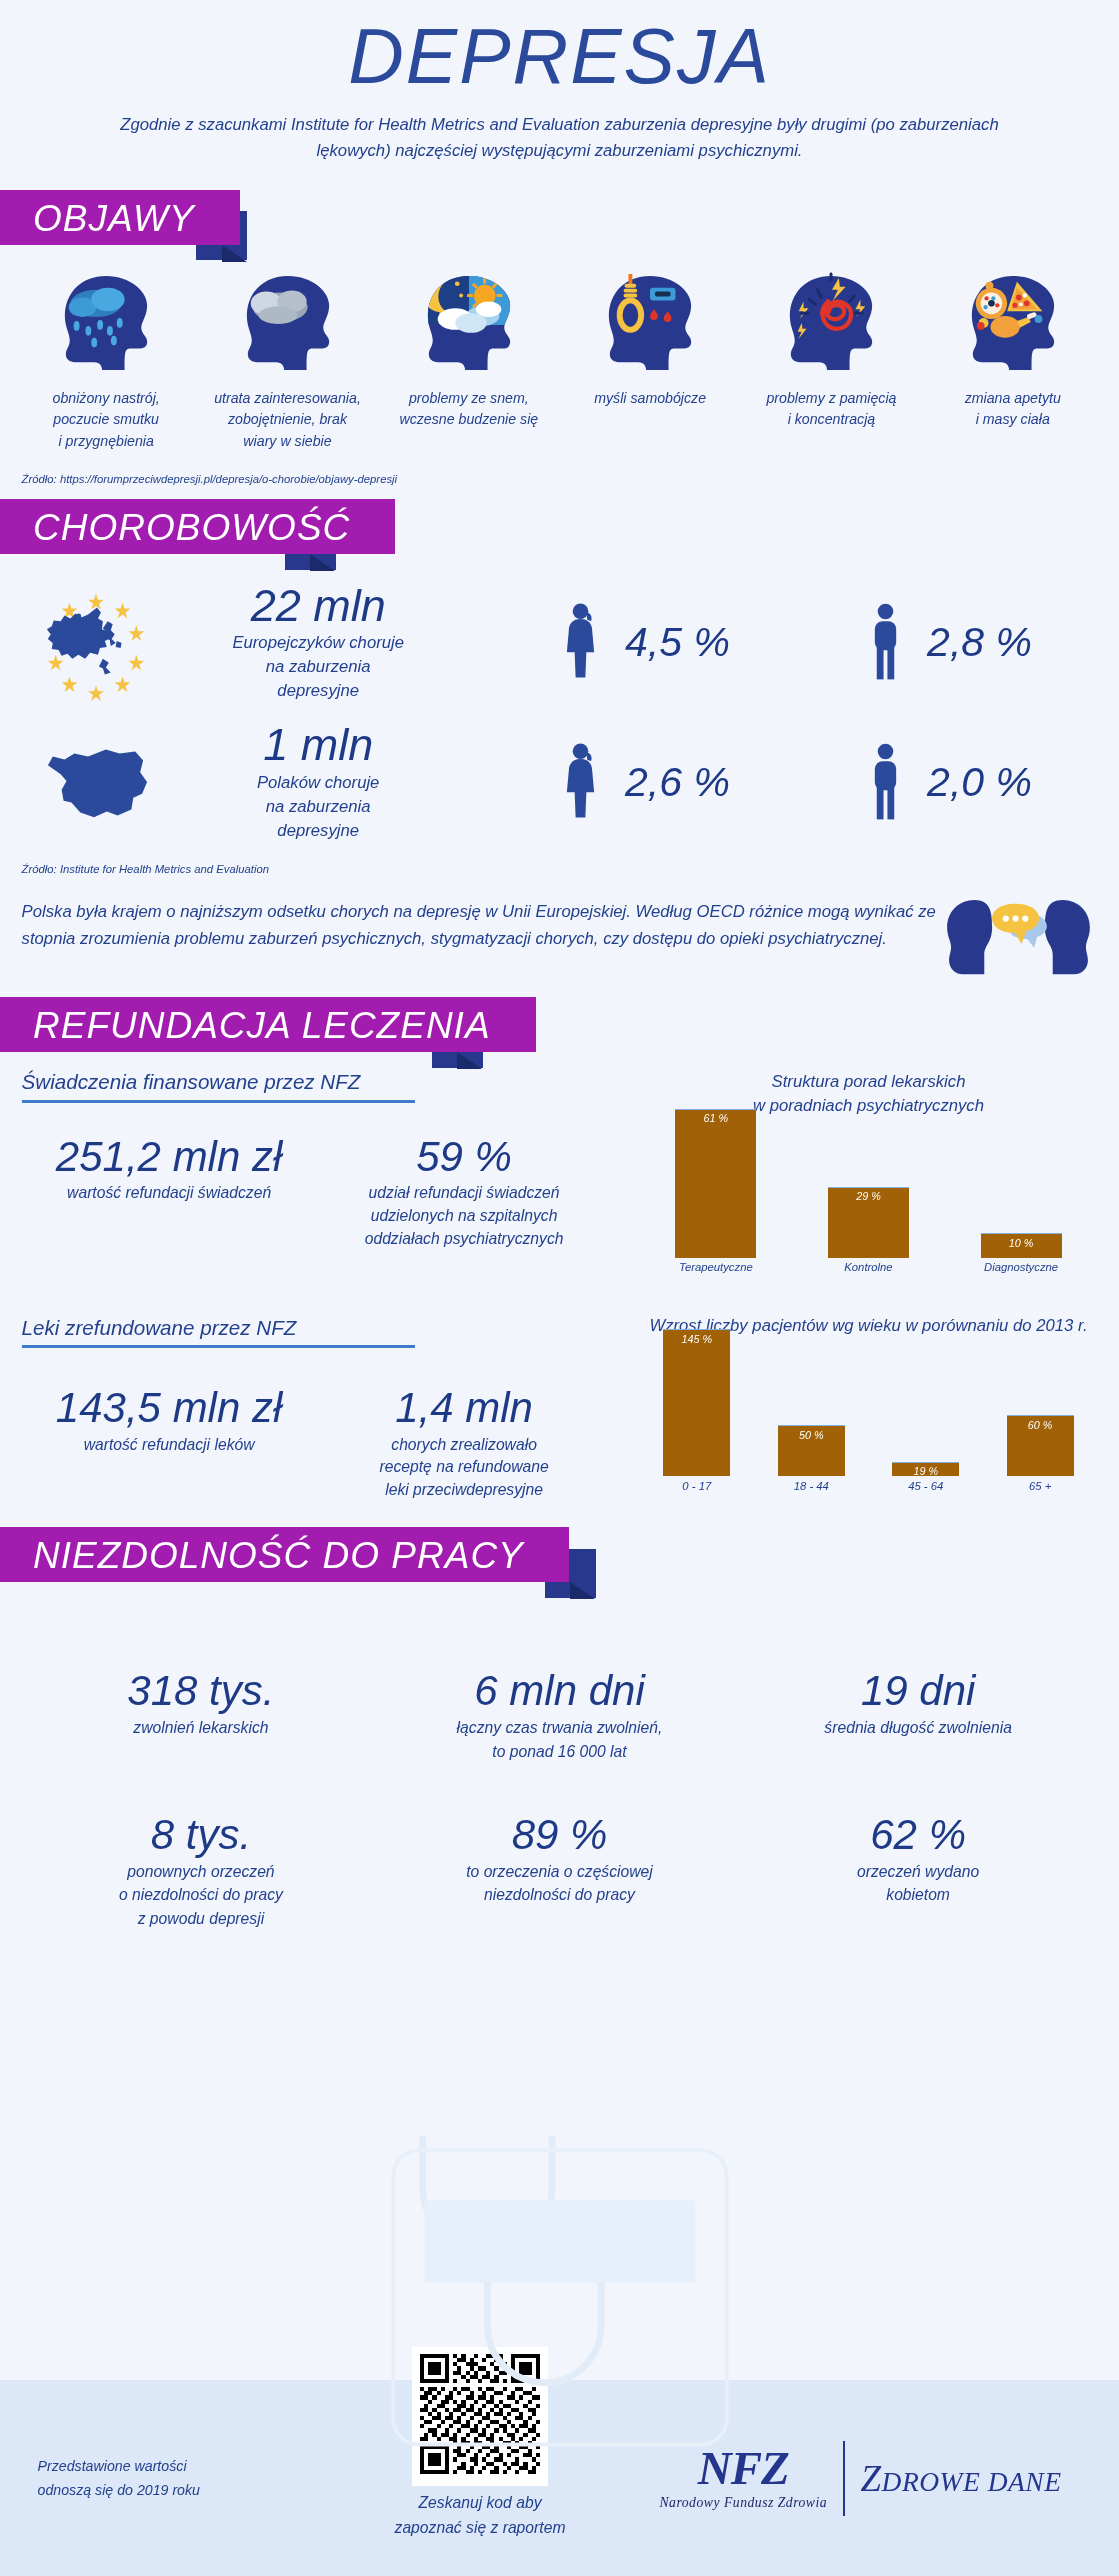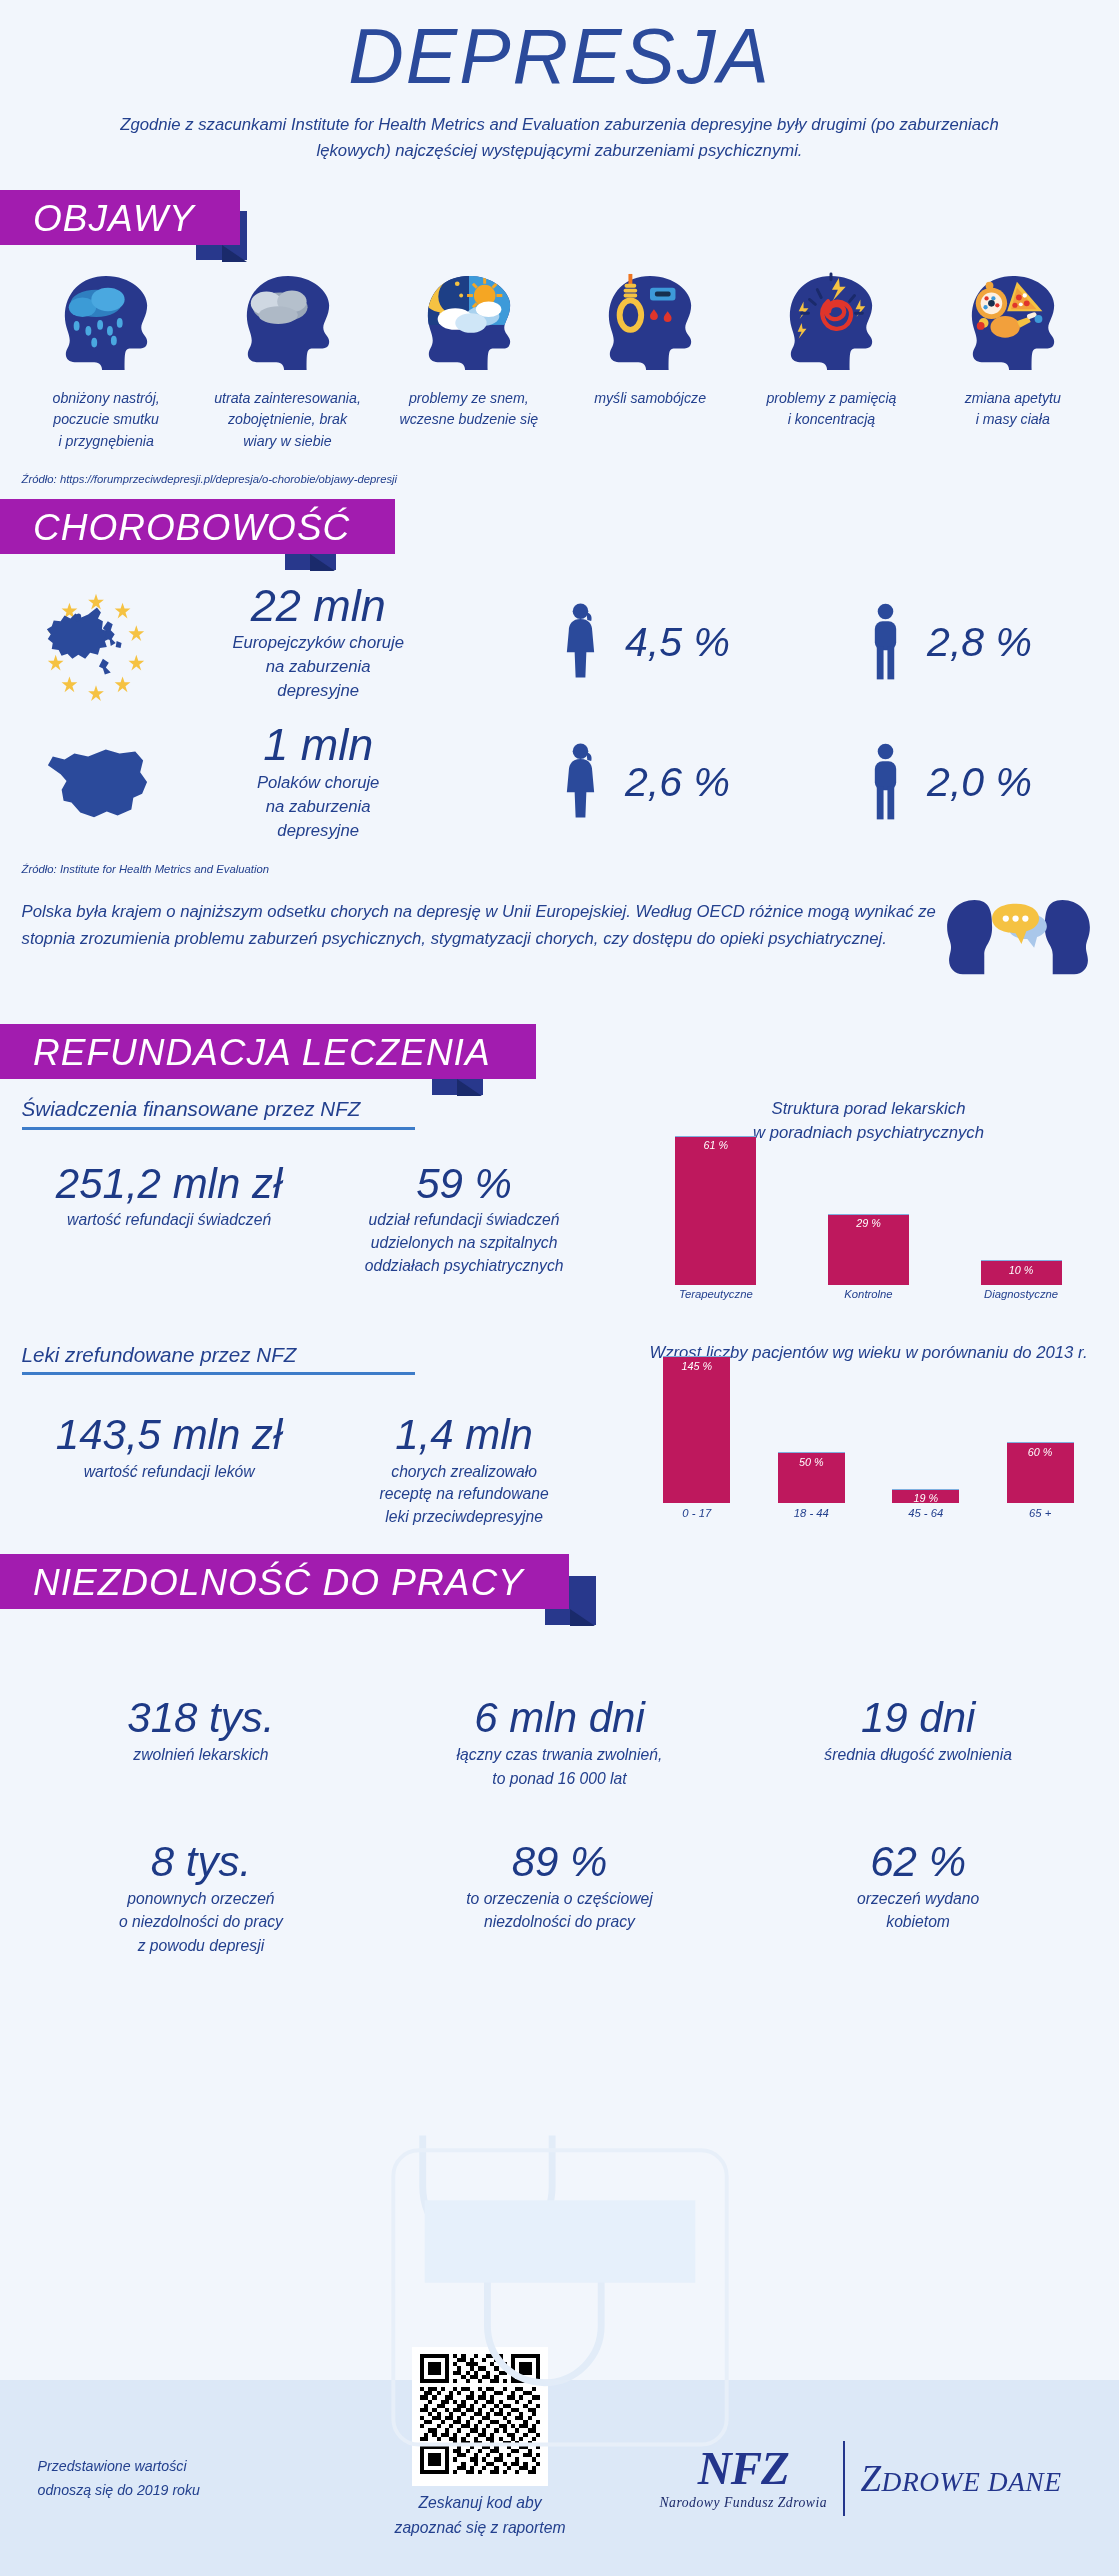--- a/index.html
+++ b/index.html
@@ -143,21 +143,21 @@
   }
   .chart {
     display: flex;
     align-items: flex-end;
     justify-content: space-around;
     height: 147px;
     margin-top: 5.9px;
   }
   .bar-col { text-align: center; }
   .bar {
-    background: #be185d;
+    background: #a16207;
     position: relative;
     margin: 0 auto;
     border-top: 1px solid #7fb0e0;
   }
   .bar .vlab {
     position: absolute;
     top: 2.9px; left: 0; right: 0;
     color: #ffffff;
     font-size: 10.8px;
   }
@@ -492,21 +492,21 @@
         <path d="M72 36c-14 0-24-6-24-15S58 6 72 6s24 6 24 15c0 6-5 11-13 13l-5 13z" fill="#f5c242"></path>
         <g fill="#ffffff">
             <circle cx="62" cy="21" r="3.2"></circle>
             <circle cx="72" cy="21" r="3.2"></circle>
             <circle cx="82" cy="21" r="3.2"></circle>
           </g>
       </svg>
     </div>
   </div>
 
-  <div class="banner-wrap" style="margin-top:38px">
+  <div class="banner-wrap" style="margin-top:11px">
     <span class="banner-tail" style="left:432px;"></span>
     <span class="banner">REFUNDACJA LECZENIA</span>
     <span class="banner-fold" style="left:457px;"></span>
   </div>
 
   <div class="ref-grid" style="margin-top:11.8px">
     <div class="ref-left">
       <div class="sub-head">Świadczenia finansowane przez NFZ</div>
       <div class="stat-row" style="margin-top:31px">
         <div class="stat" style="width:295px">

